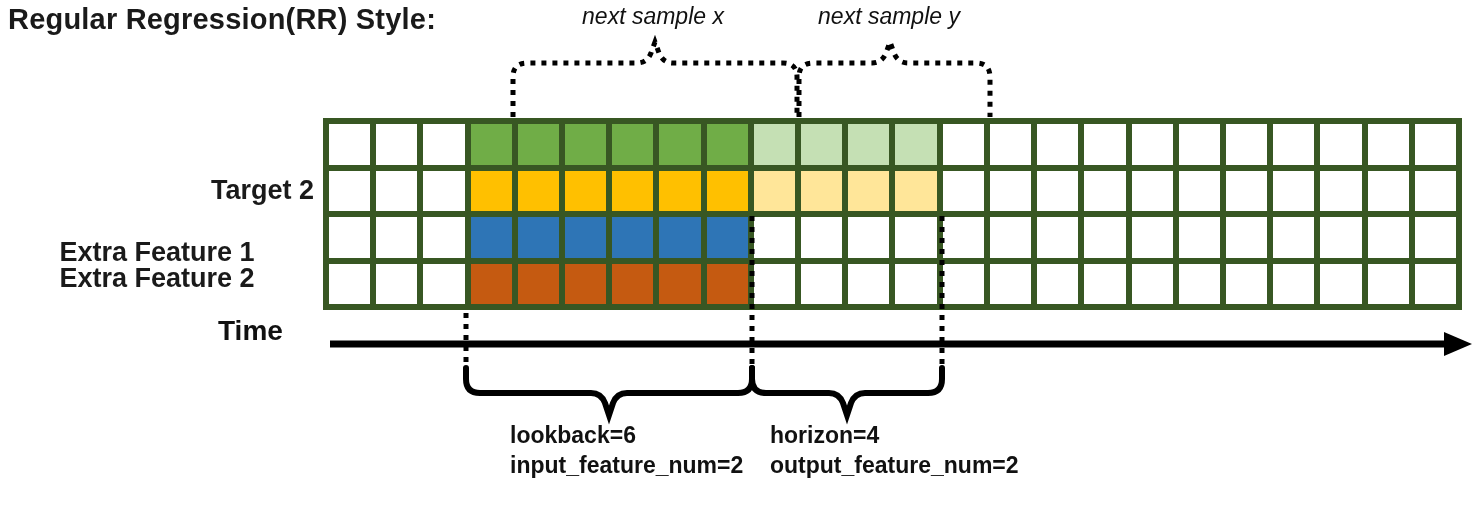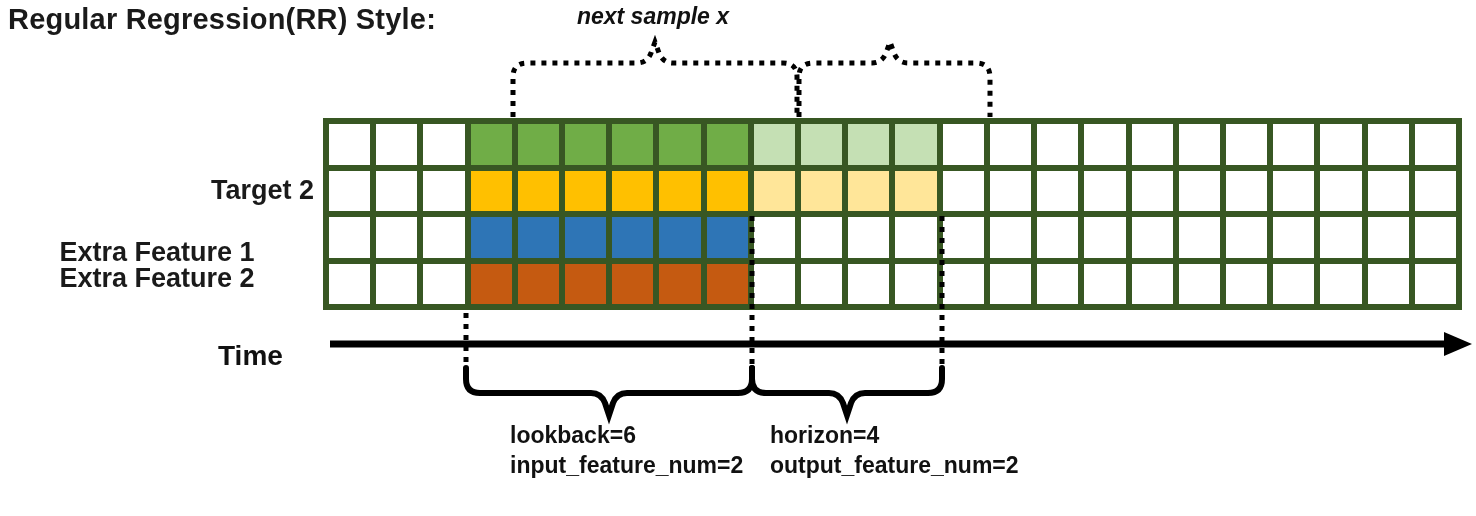--- a/index.html
+++ b/index.html
@@ -20,21 +20,21 @@
     font-weight: 700;
     color: #1a1a1a;
     letter-spacing: 0.2px;
   }
   .brace-label {
     position: absolute;
     top: 3px;
     transform: translateX(-50%);
     font-size: 23px;
     font-style: italic;
-    font-weight: 700;
+    font-weight: 400;
     color: #111;
     white-space: nowrap;
   }
   .row-label {
     position: absolute;
     left: 0;
     width: 314px;
     height: 48px;
     line-height: 48px;
     text-align: right;
@@ -59,21 +59,21 @@
   .cell { width: 100%; height: 100%; }
   .overlay {
     position: absolute;
     left: 0; top: 0;
     width: 1476px; height: 516px;
     pointer-events: none;
   }
   .time-label {
     position: absolute;
     left: 218px;
-    top: 340px;
+    top: 315px;
     width: 92px;
     text-align: left;
     font-size: 28px;
     font-weight: 700;
     color: #111;
   }
   .note-block {
     position: absolute;
     top: 420px;
     font-size: 23px;
@@ -86,20 +86,21 @@
   .note-output { left: 770px; }
 </style>
 </head>
 <body>
 
 <div class="canvas">
 
   <div class="title">Regular Regression(RR) Style:</div>
 
   <div class="brace-label" style="left:653px;">next sample x</div>
+  <div class="brace-label" style="left:889px;">next sample y</div>
 
   <div class="row-label" style="top:166px;">Target 2</div>
   <div class="row-label" style="top:228px;text-align:center;">Extra Feature 1</div>
   <div class="row-label" style="top:254px;text-align:center;">Extra Feature 2</div>
 
   <div class="sample-grid" style="background: rgb(56, 87, 35);">
       <div class="cell" style="background: rgb(255, 255, 255);"></div>
       <div class="cell" style="background: rgb(255, 255, 255);"></div>
       <div class="cell" style="background: rgb(255, 255, 255);"></div>
       <div class="cell" style="background: rgb(112, 173, 71);"></div>

